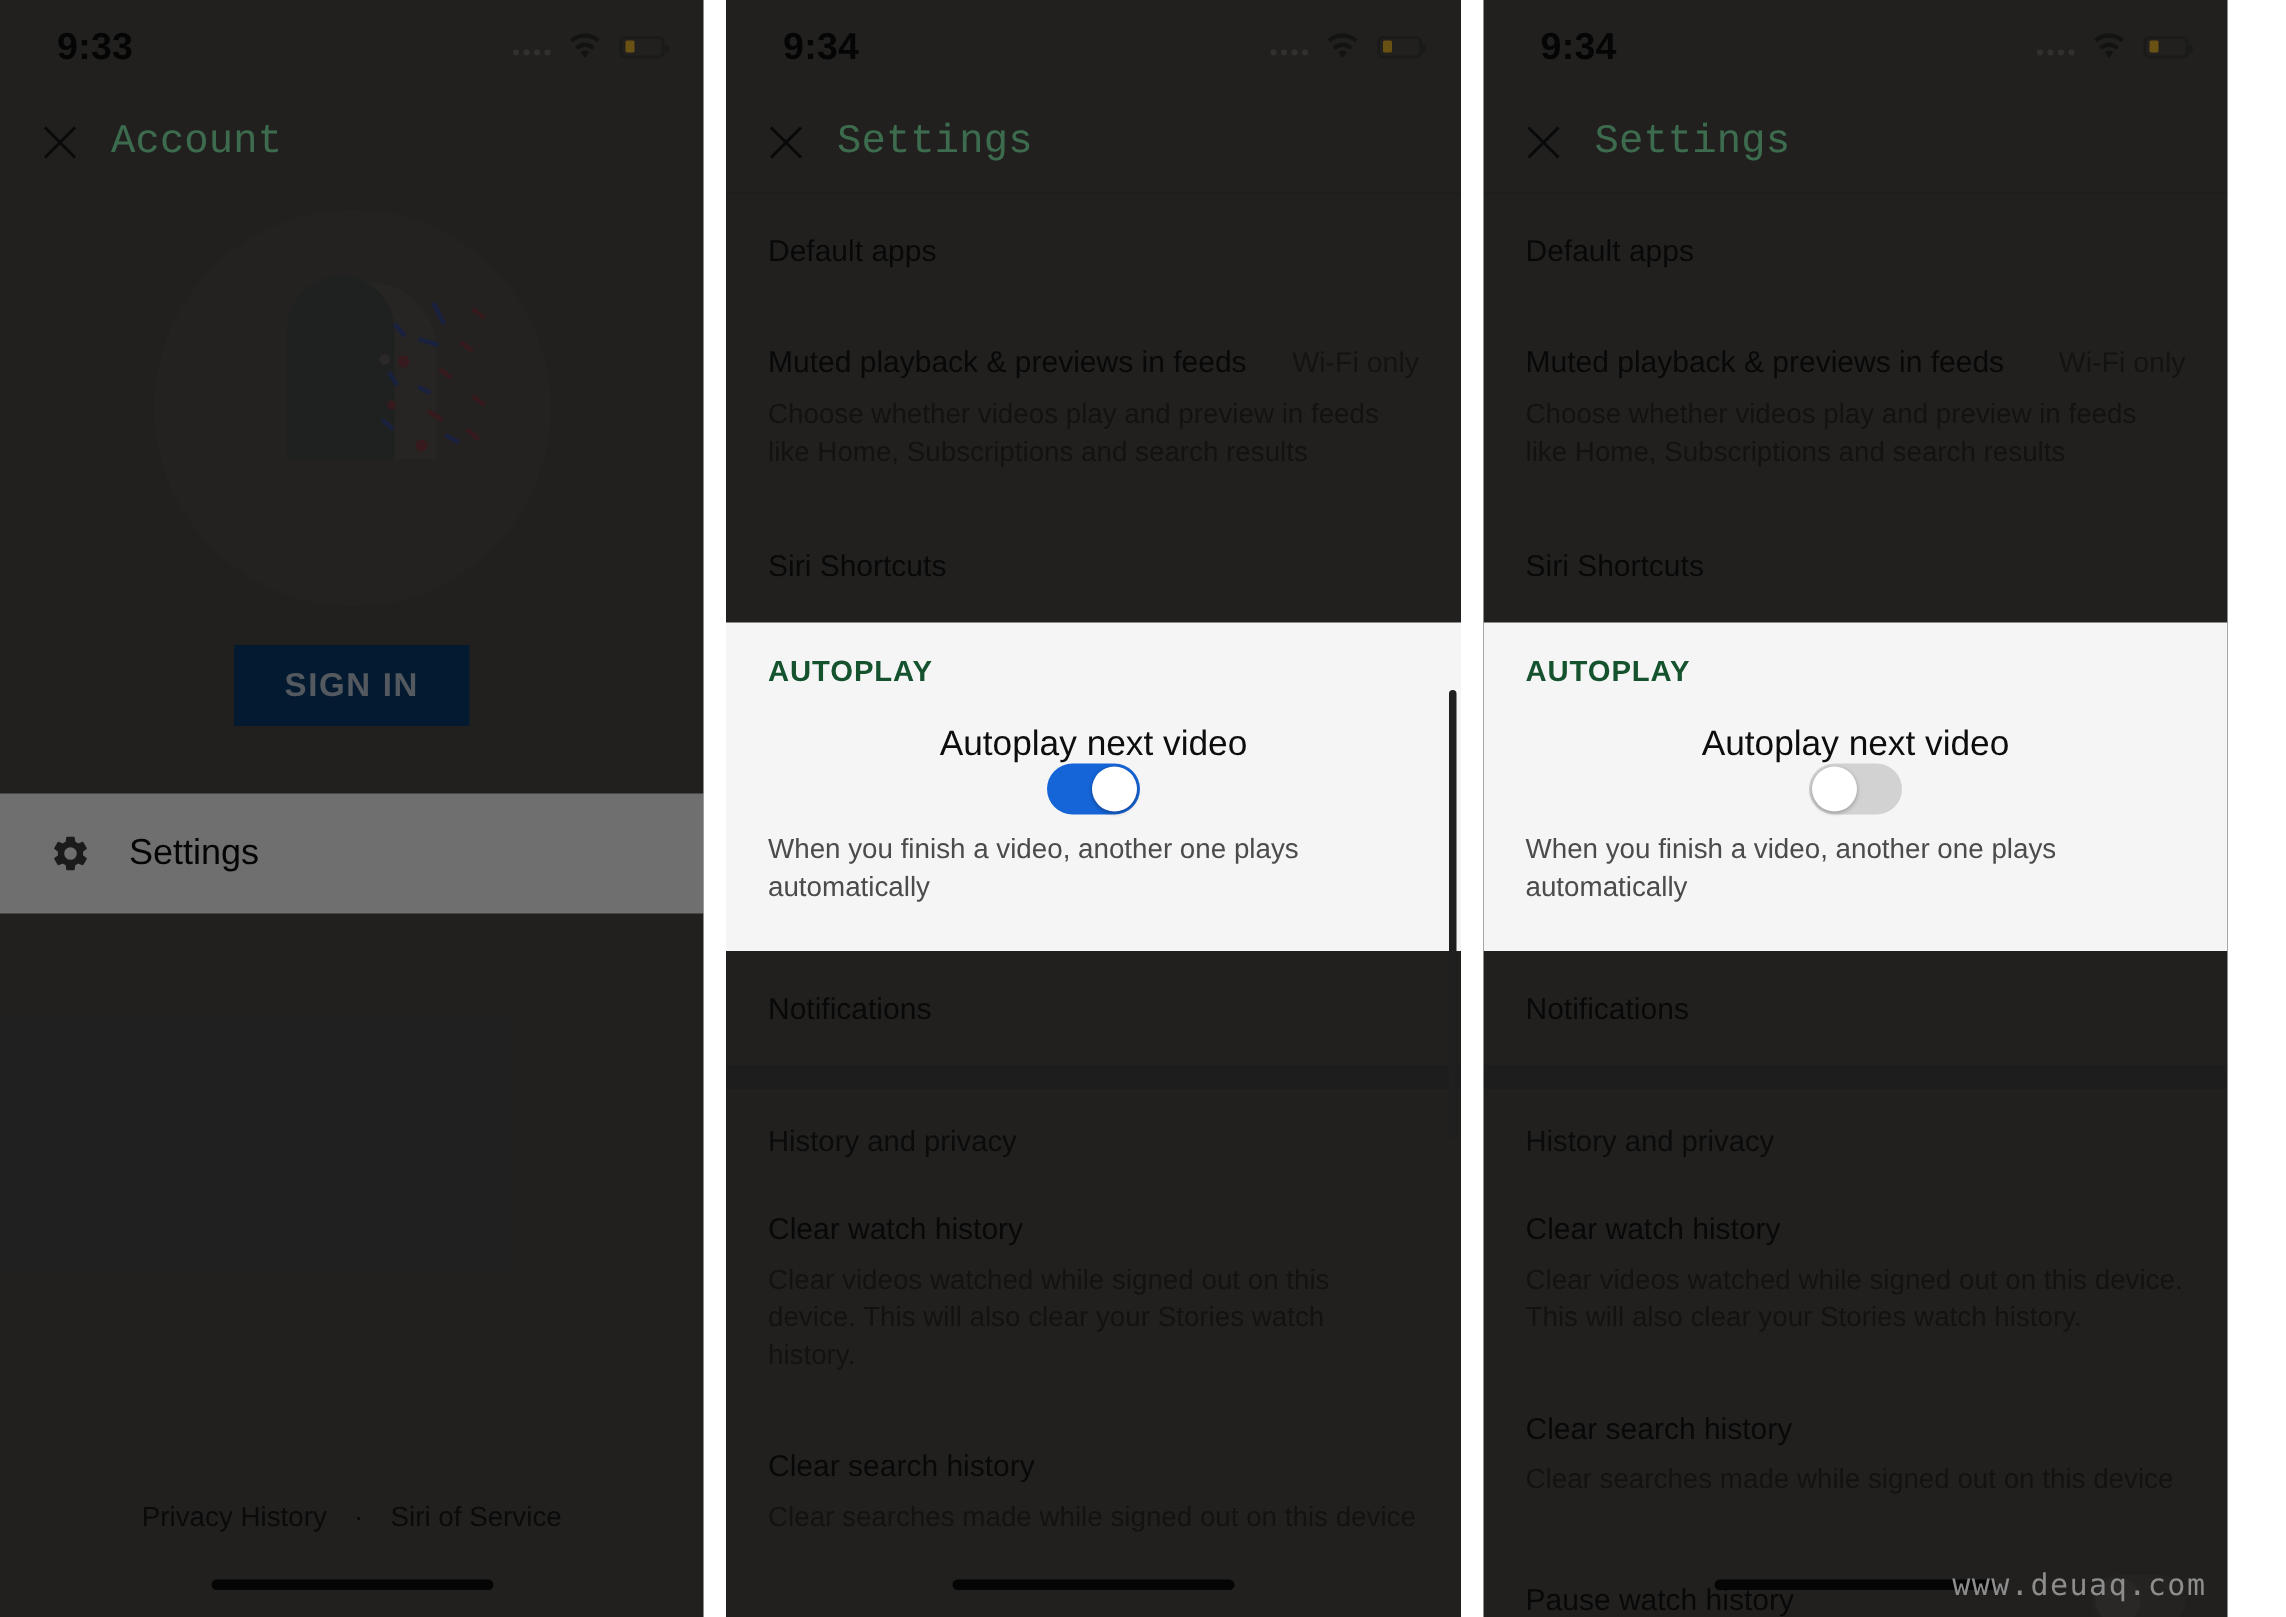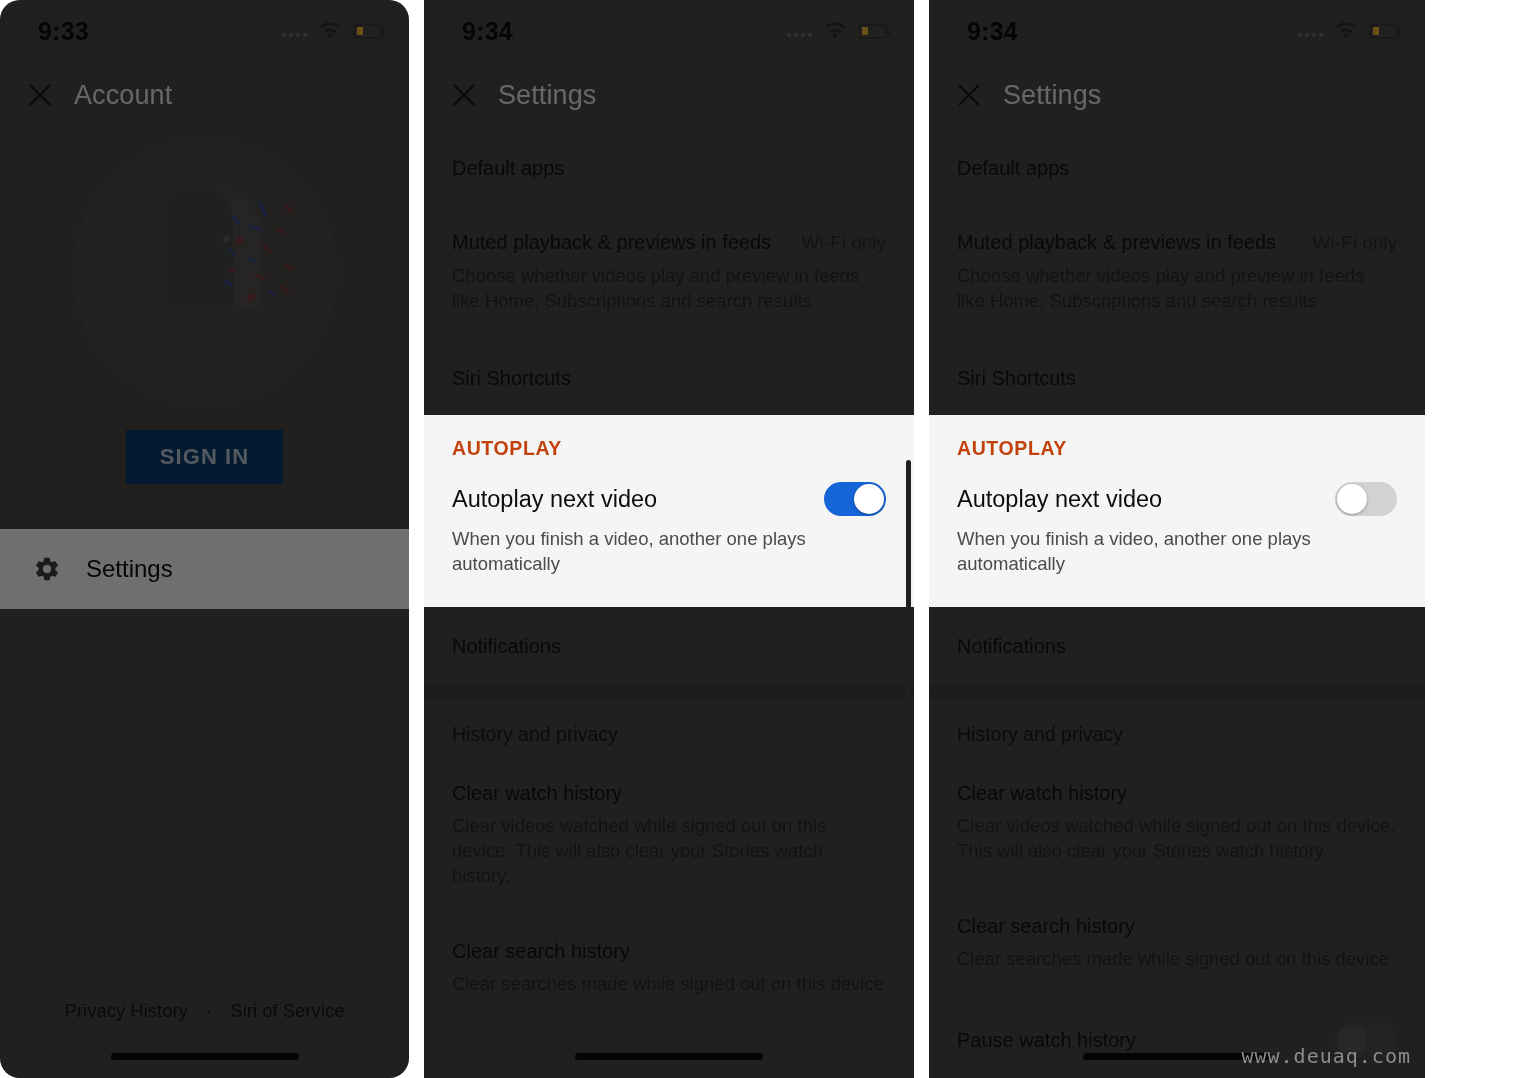--- a/index.html
+++ b/index.html
@@ -6,21 +6,21 @@
   body{
     width:1524px;height:1078px;
     background:#ffffff;
     font-family:"Liberation Sans", sans-serif;
     overflow:hidden;
   }
   .stage{position:relative;width:1524px;height:1078px;display:flex;background:#ffffff;}
 
   
   .panel{position:relative;height:1078px;overflow:hidden;background:#4a4846;}
-  .panel.p1{width:409px;border-radius:20px;}
+  .panel.p1{width:469px;}
   .panel.p2{width:490px;margin-left:15px;}
   .panel.p3{width:496px;margin-left:15px;}
 
   
   .veil{position:absolute;inset:0;background:rgba(0,0,0,0.55);pointer-events:none;z-index:5;}
 
   
   .statusbar{
     position:relative;z-index:2;height:62px;
     display:flex;align-items:center;justify-content:space-between;
@@ -41,21 +41,21 @@
 
   
   .appbar{
     position:relative;z-index:2;height:66px;display:flex;align-items:center;
     padding-left:14px;box-sizing:border-box;
   }
   .close-btn{
     width:52px;height:52px;display:flex;align-items:center;justify-content:center;
     flex:0 0 auto;
   }
-  .appbar .title{font-size:27px;color:#e5e5e5;margin-left:8px;letter-spacing:.1px;}
+  .appbar .title{font-size:27px;color:#86efac;margin-left:8px;letter-spacing:.1px;font-family:Liberation Mono, monospace;}
 
   
   .acct-body{position:relative;z-index:2;}
   .avatar-wrap{display:flex;justify-content:center;margin-top:12px;}
   .avatar{
     width:264px;height:264px;border-radius:50%;
     background:#4f4d4b;position:relative;overflow:hidden;
   }
   .door-frame{
     position:absolute;left:96px;top:48px;width:92px;height:118px;
@@ -126,24 +126,24 @@
   .tg.on{background:#1565d8;}
   .tg.on .knobb{left:30px;background:#ffffff;box-shadow:0 1px 3px rgba(0,0,0,.35);}
   .tg.off-light{background:#d2d2d2;}
   .tg.off-light .knobb{background:#ffffff;box-shadow:0 1px 3px rgba(0,0,0,.3);}
 
   
   .autoplay-card{
     position:relative;z-index:20;background:#f5f5f5;padding:0 28px 30px;
     box-sizing:border-box;
   }
-  .autoplay-card .sec{padding:22px 0 10px;font-size:19.5px;color:#c2410c;font-weight:bold;letter-spacing:.6px;}
+  .autoplay-card .sec{padding:22px 0 10px;font-size:19.5px;color:#14532d;font-weight:bold;letter-spacing:.6px;}
   .autoplay-card .tt{font-size:23.5px;color:#0d0d0d;}
   .autoplay-card .ss{font-size:18.5px;color:#4b4b4b;line-height:1.36;margin-top:10px;}
-  .autoplay-card .rowtoggle{padding-top:12px;}
+  .autoplay-card .rowtoggle{padding-top:12px;flex-direction:column;}
 
   .scrollbar{
     position:absolute;right:3px;top:460px;width:5px;height:300px;border-radius:3px;
     background:#1f1f1f;z-index:21;
   }
 
   .watermark{
     position:absolute;right:14px;bottom:10px;z-index:40;
     font-size:20px;color:#8d8d8d;letter-spacing:1px;
     font-family:"DejaVu Sans Mono", monospace;

